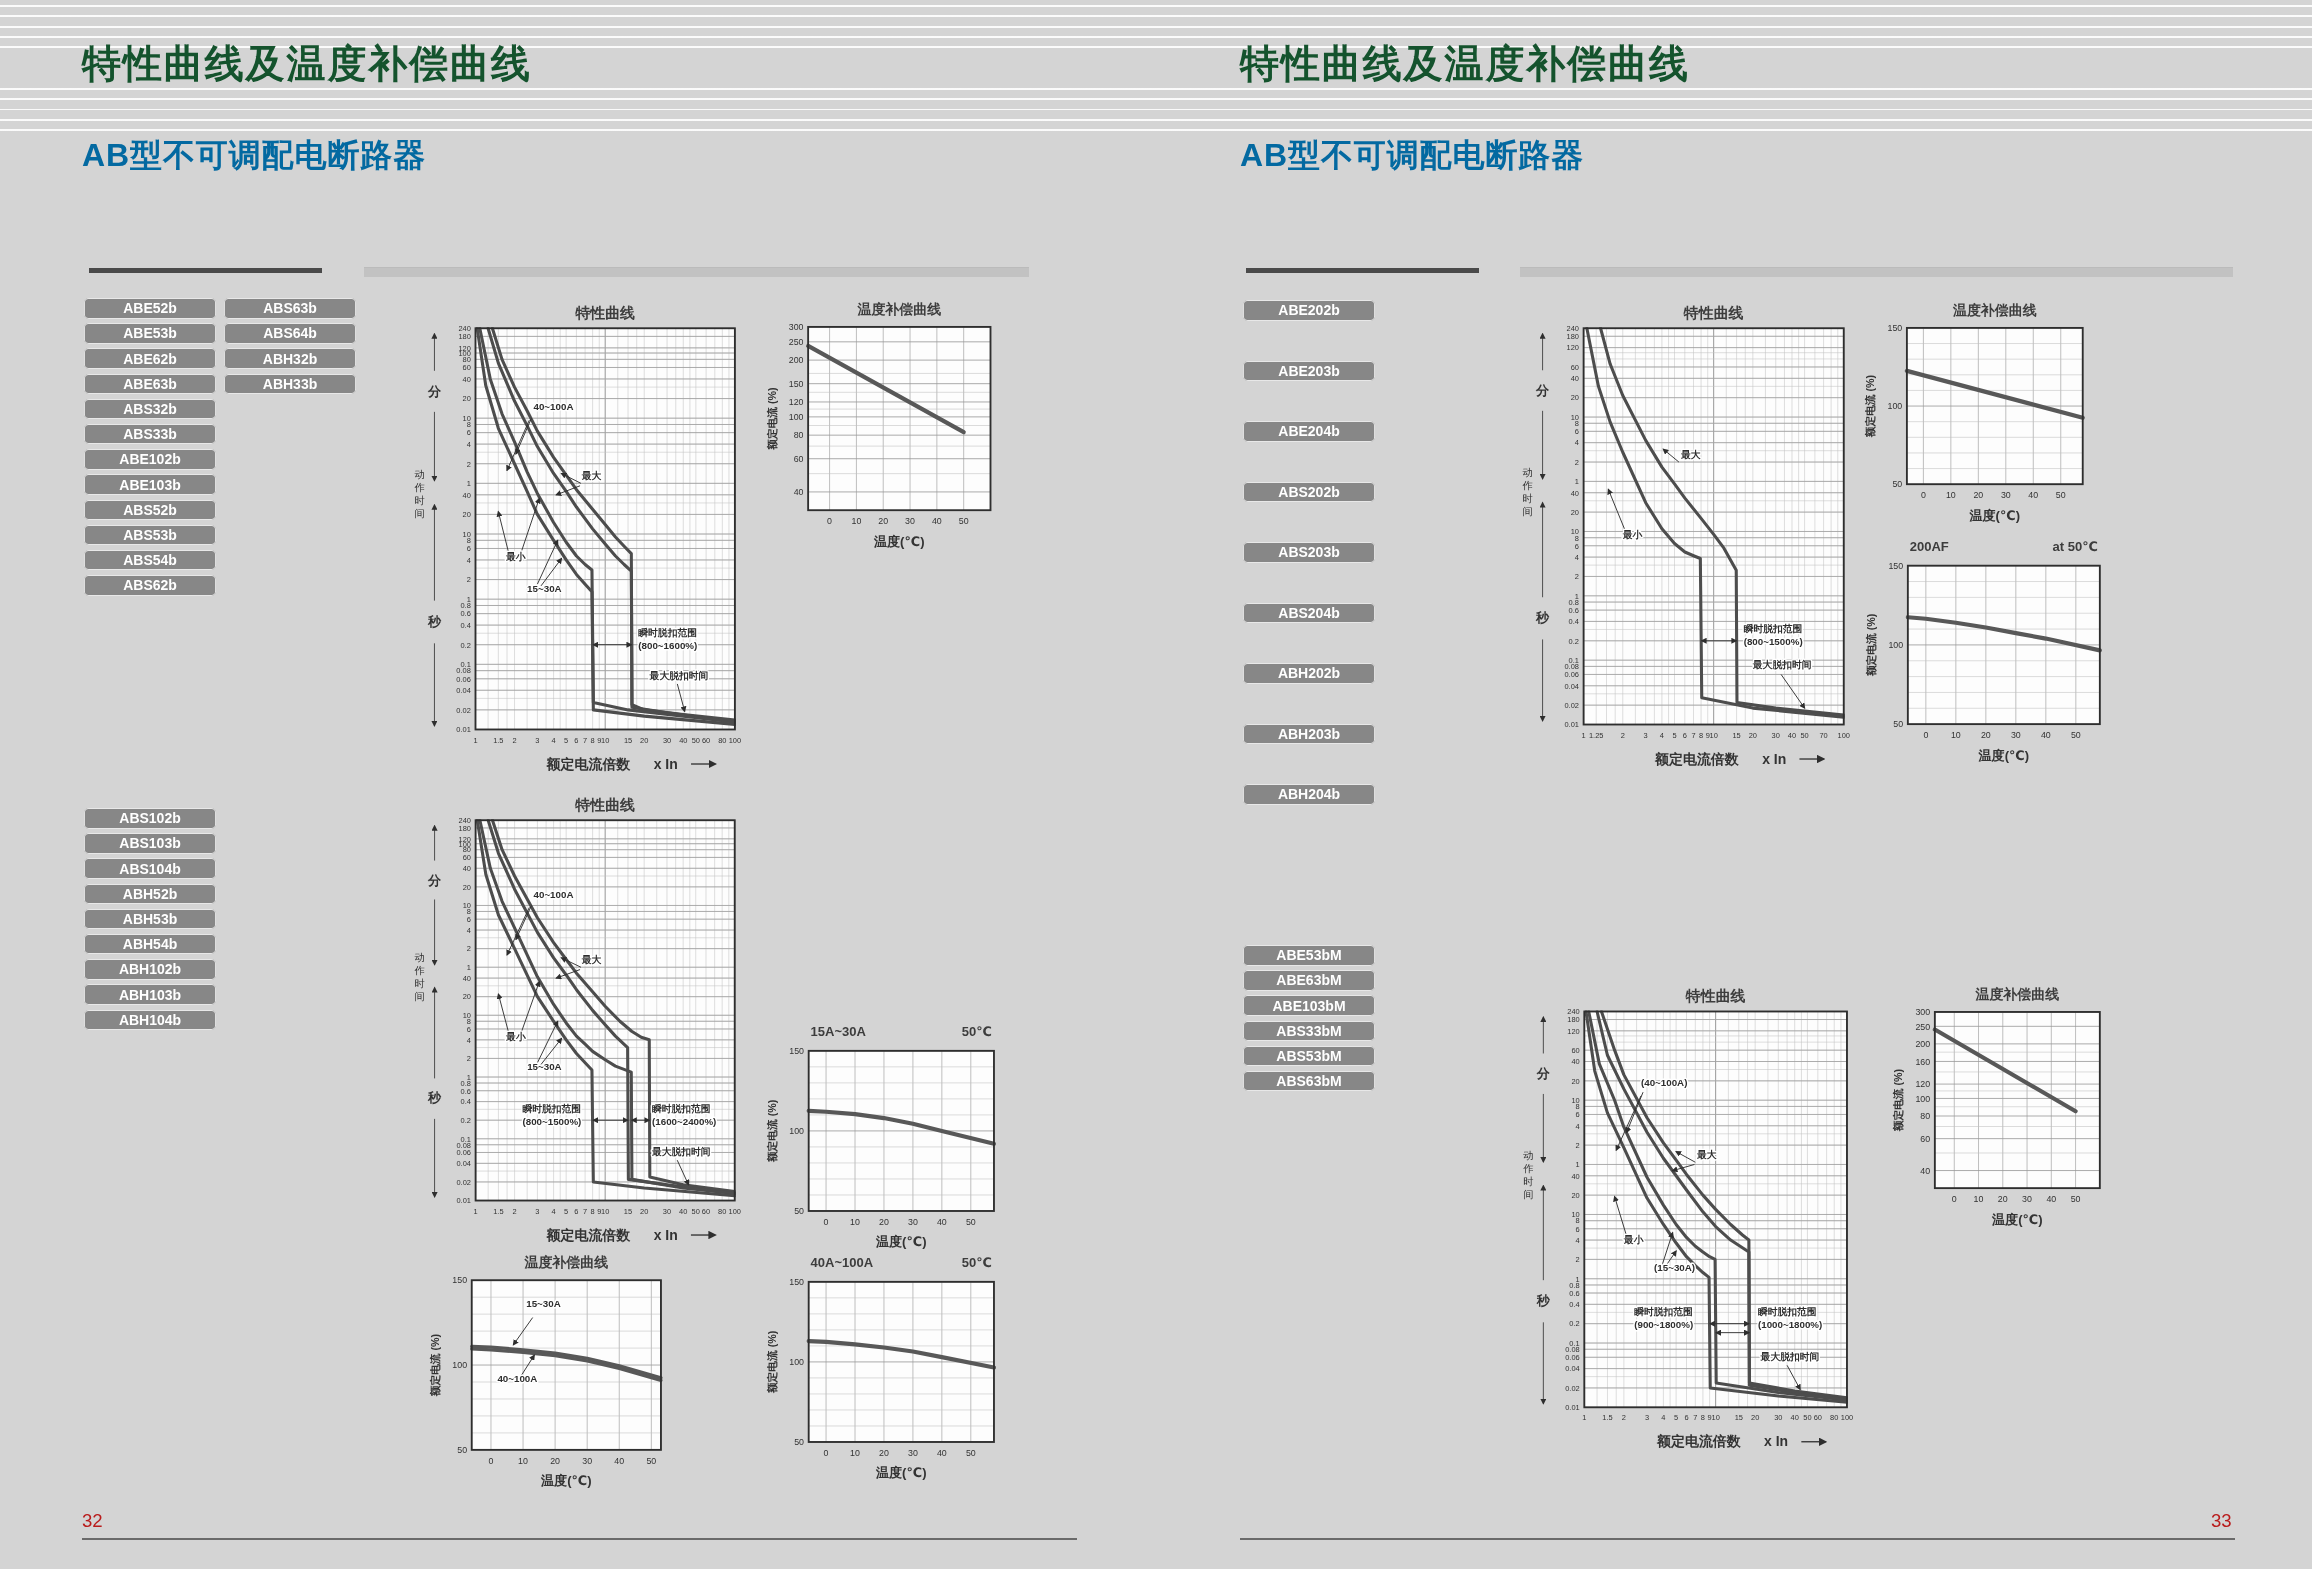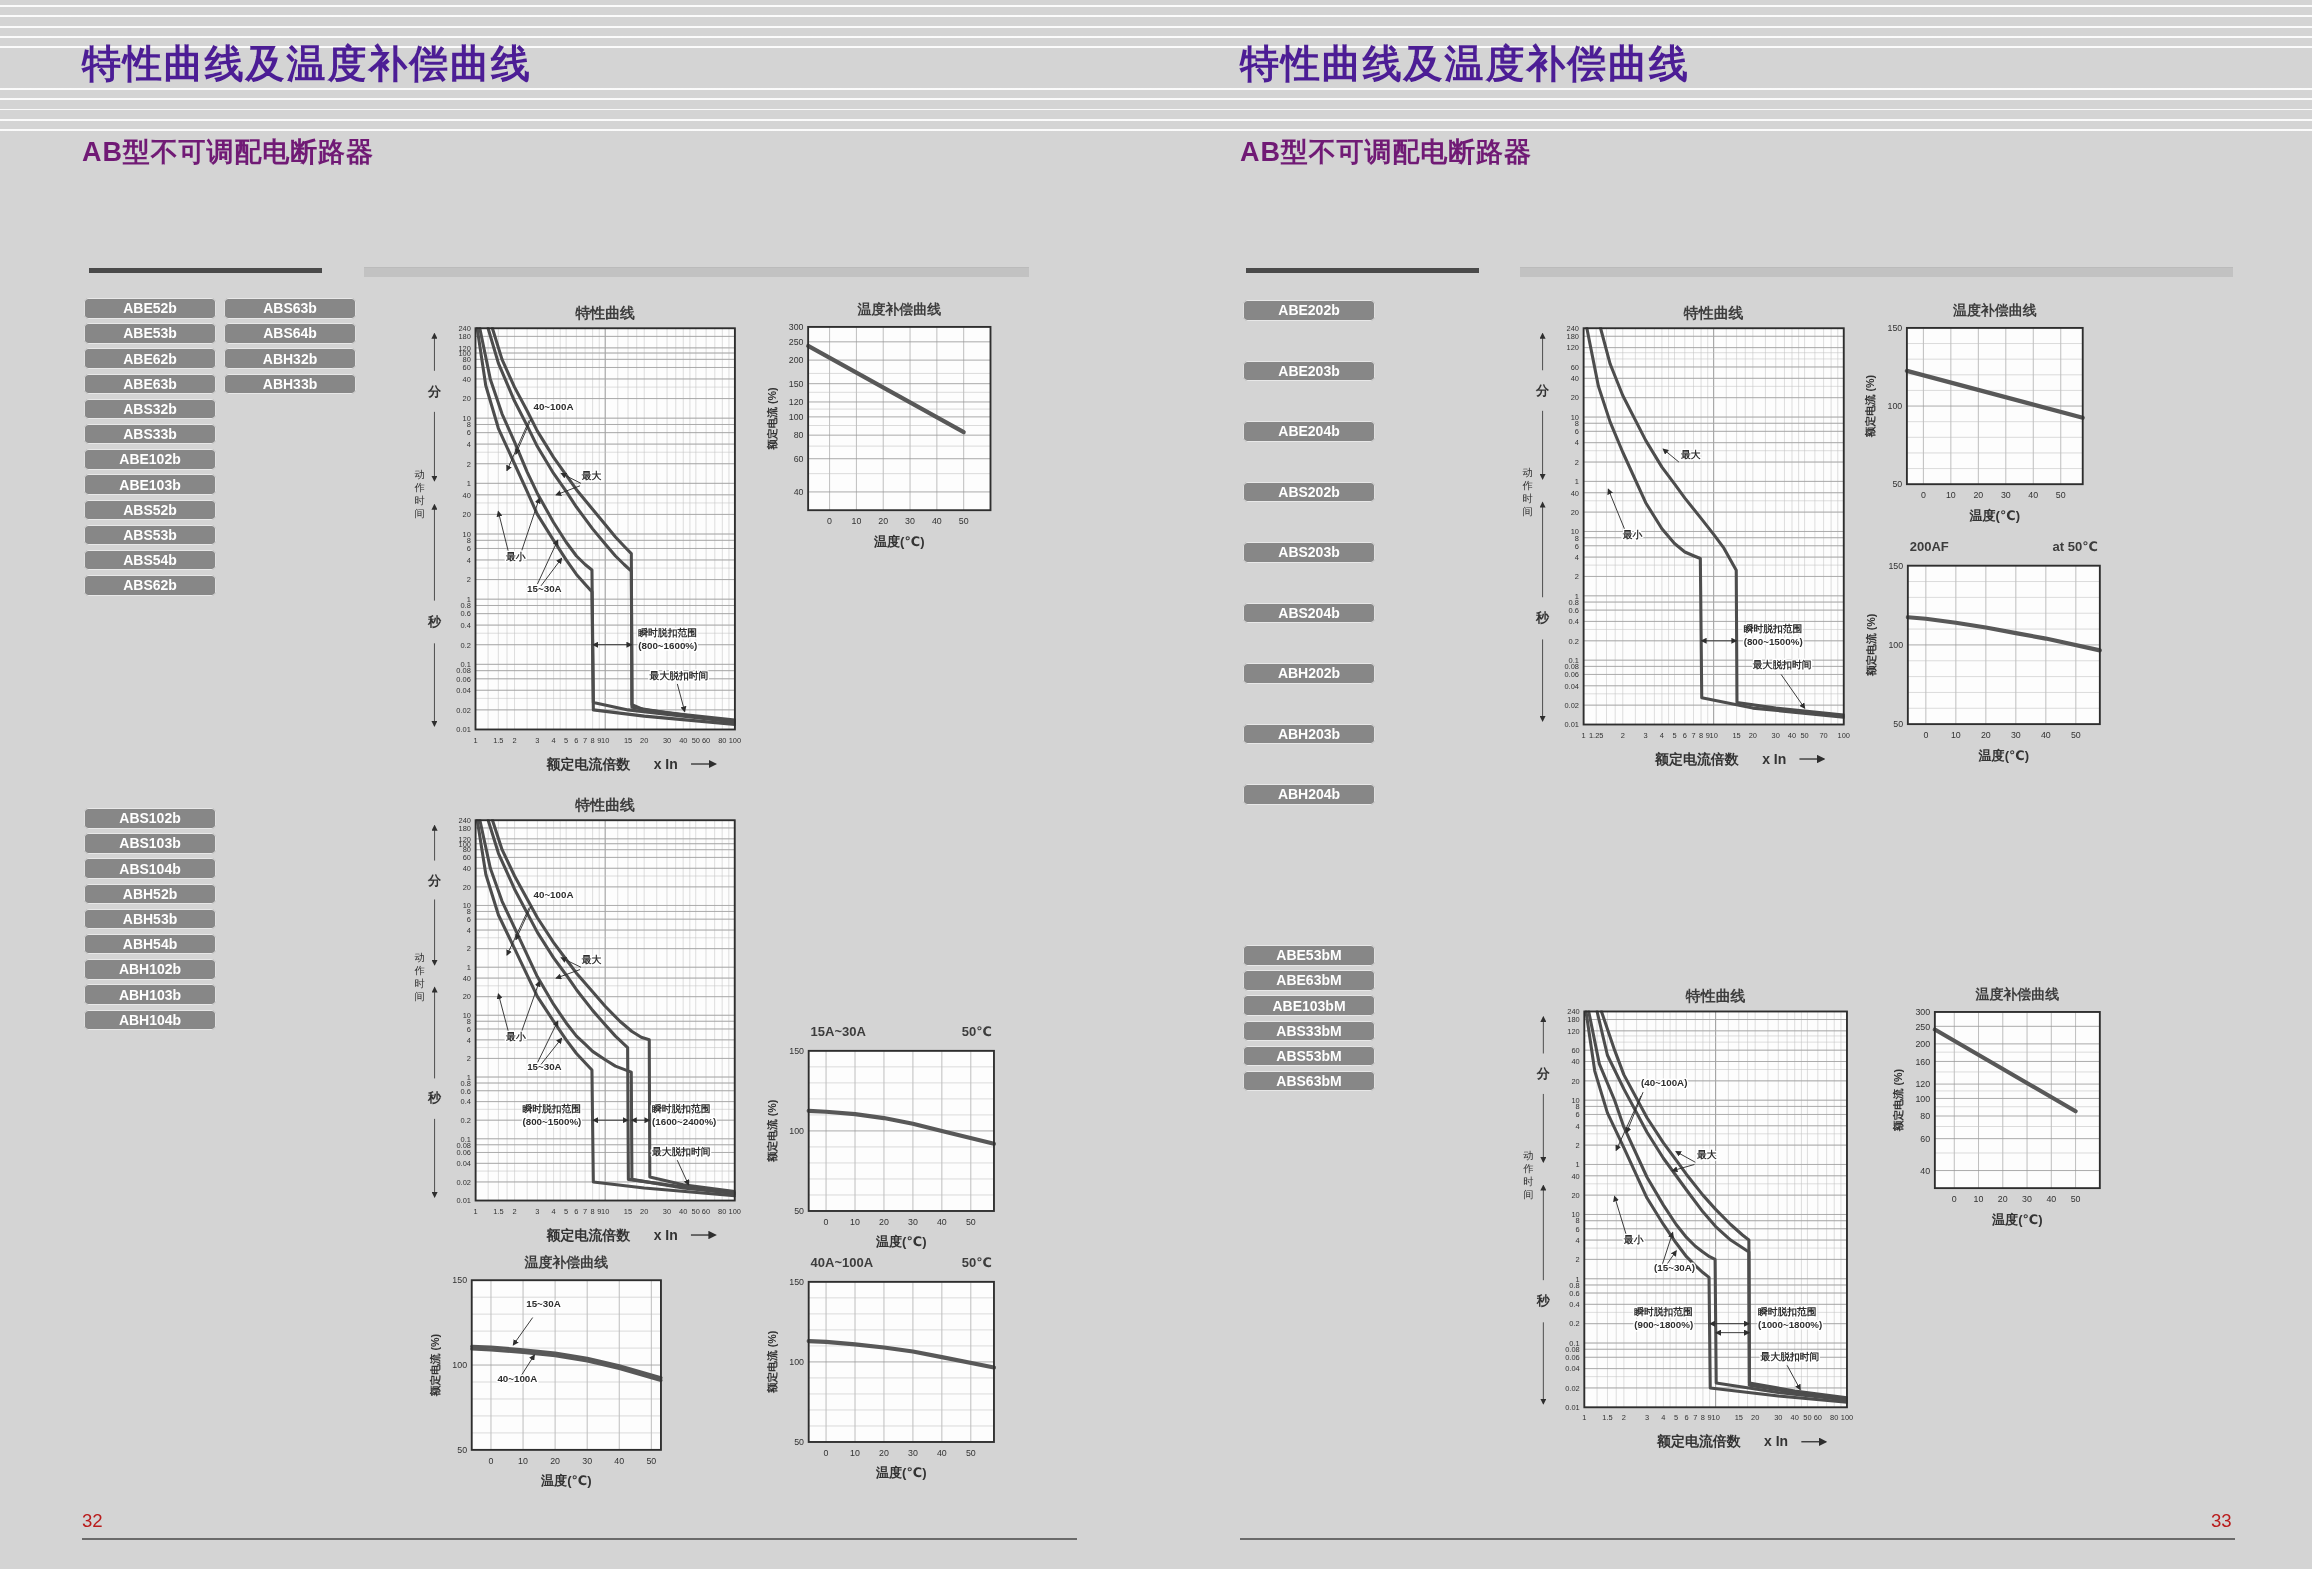--- a/index.html
+++ b/index.html
@@ -7,24 +7,24 @@
     width:2313px;height:1570px;overflow:hidden;position:relative;
     background:#d4d4d4;
     font-family:"Liberation Sans","DejaVu Sans",sans-serif;
     color:#3a3a3a;
   }
   .abs{position:absolute;}
   .stripes{position:absolute;left:0;width:2313px;pointer-events:none;
     background:repeating-linear-gradient(180deg,rgba(255,255,255,.9) 0 1.9px,transparent 1.9px 10.3px);}
   #stripeA{top:4.7px;height:47px;}
   #stripeB{top:88px;height:45px;}
-  .page-title{font-size:39px;font-weight:bold;color:#4c1d95;letter-spacing:1.9px;white-space:nowrap;}
+  .page-title{font-size:39px;font-weight:bold;color:#14532d;letter-spacing:1.9px;white-space:nowrap;}
   #titleL{left:82px;top:37px;}
   #titleR{left:1240px;top:37px;}
-  .page-subtitle{font-size:27px;font-weight:bold;color:#701a75;letter-spacing:0.9px;white-space:nowrap;}
+  .page-subtitle{font-size:32px;font-weight:bold;color:#0369a1;letter-spacing:0.9px;white-space:nowrap;}
   #subL{left:82px;top:134px;}
   #subR{left:1240px;top:134px;}
   .sep-dark{height:4.7px;background:#4a4a4a;}
   #sepDL{left:89px;top:268px;width:233px;}
   #sepDR{left:1246px;top:268px;width:233px;}
   .sep-bar{height:9.3px;background:#c2c2c2;border-top:0.9px solid #bbb;}
   #sepBL{left:364px;top:267px;width:665px;}
   #sepBR{left:1520px;top:267px;width:713px;}
   .badges{position:absolute;display:flex;flex-direction:column;gap:4.7px;align-items:center;}
   #bl1a{left:84px;top:298px;}

